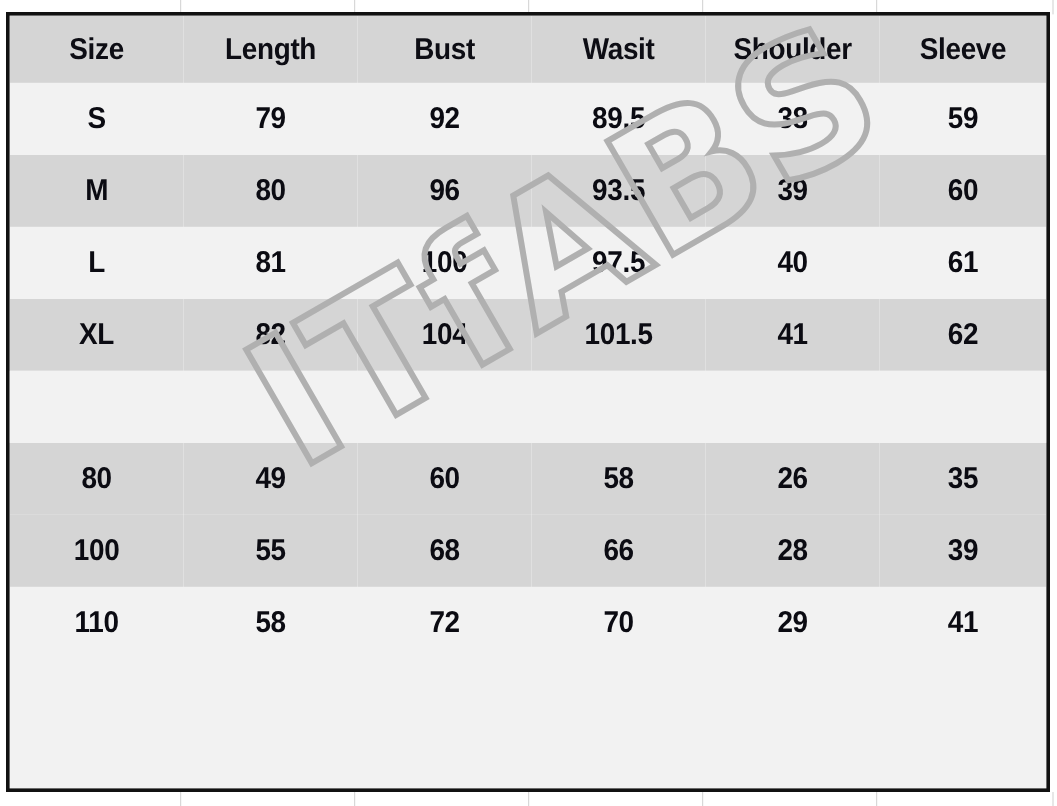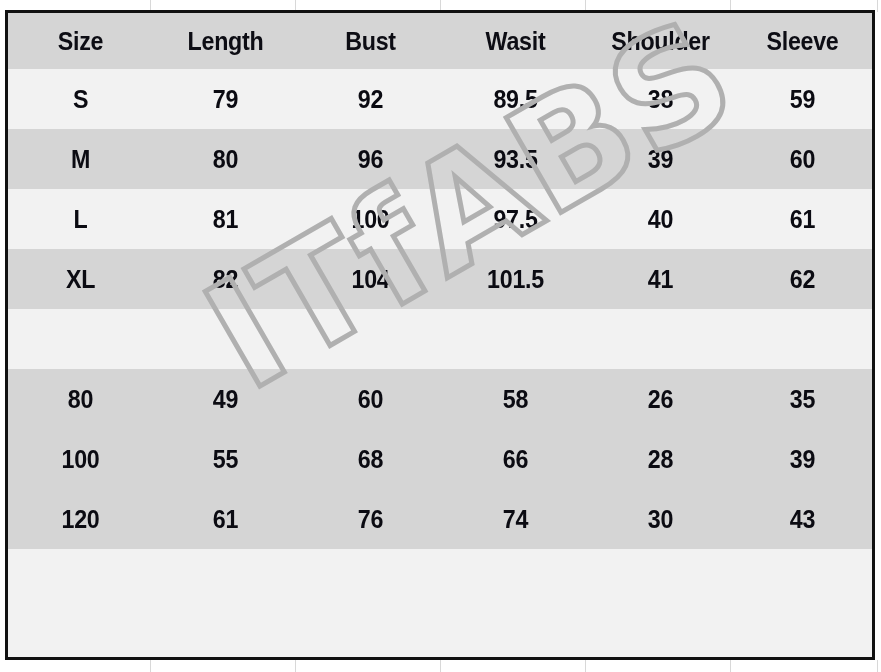--- a/index.html
+++ b/index.html
@@ -212,27 +212,27 @@
           <td>35</td>
         </tr>
         <tr class="data-row shade-dark">
           <td>100</td>
           <td>55</td>
           <td>68</td>
           <td>66</td>
           <td>28</td>
           <td>39</td>
         </tr>
-        <tr class="data-row shade-dark">
-          <td>120</td>
-          <td>61</td>
-          <td>76</td>
-          <td>74</td>
-          <td>30</td>
-          <td>43</td>
+        <tr class="data-row shade-light">
+          <td>110</td>
+          <td>58</td>
+          <td>72</td>
+          <td>70</td>
+          <td>29</td>
+          <td>41</td>
         </tr>
       </tbody>
     </table>
 
     <div class="watermark">
       <svg width="870" height="650" viewBox="0 0 870 650" xmlns="http://www.w3.org/2000/svg">
         <text class="wm-text" id="wm-label" x="240" y="380" transform="rotate(-30 240 380)" stroke="#b0b0b0">ITfABS</text>
       </svg>
     </div>
 

